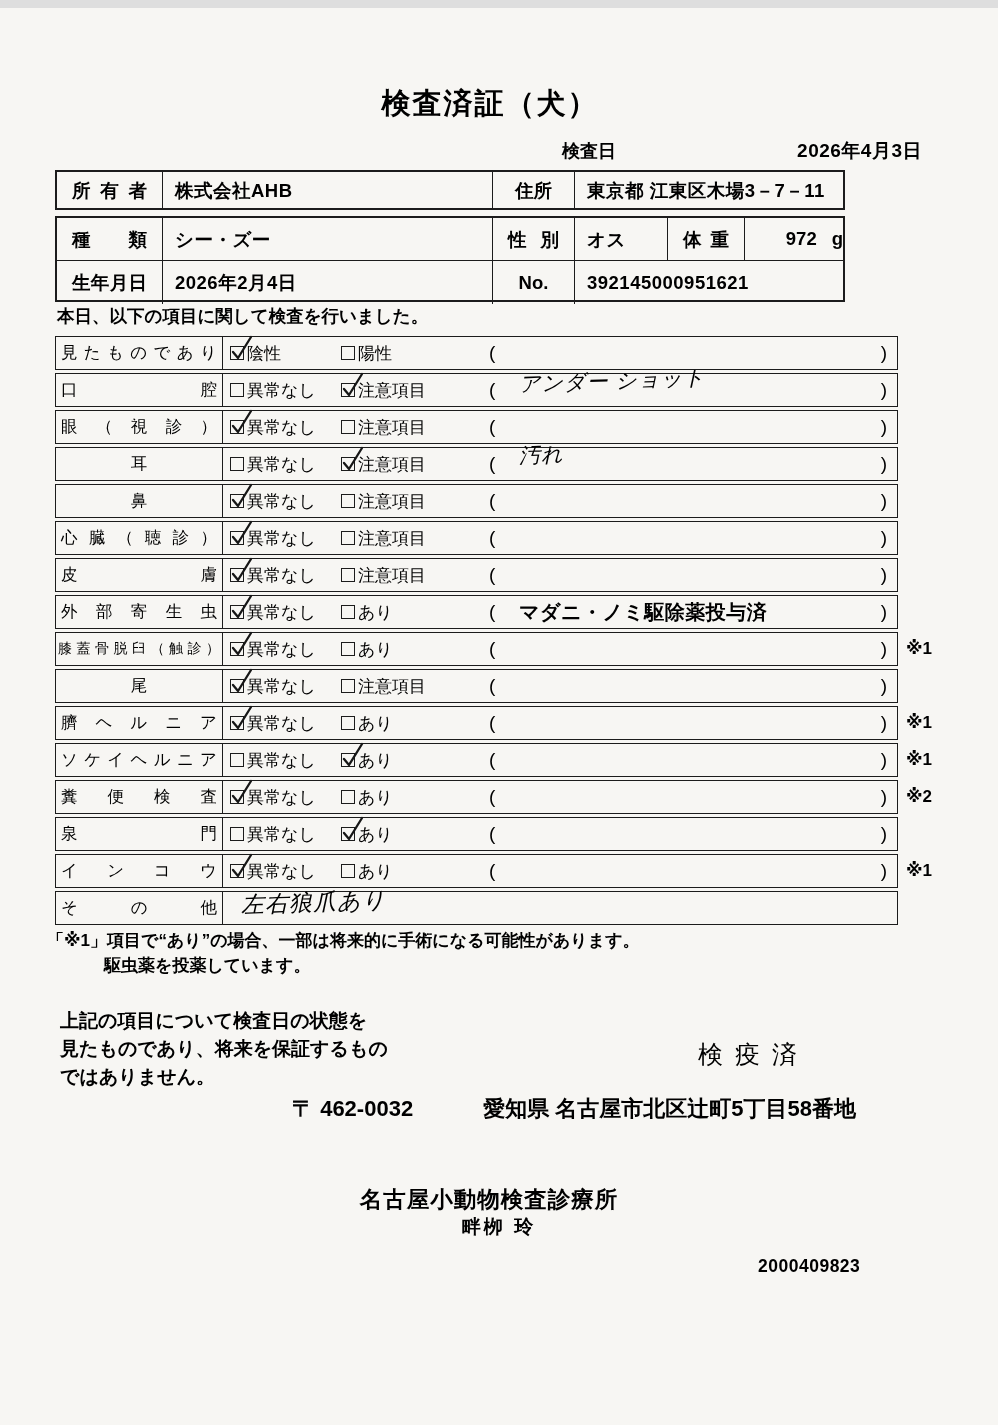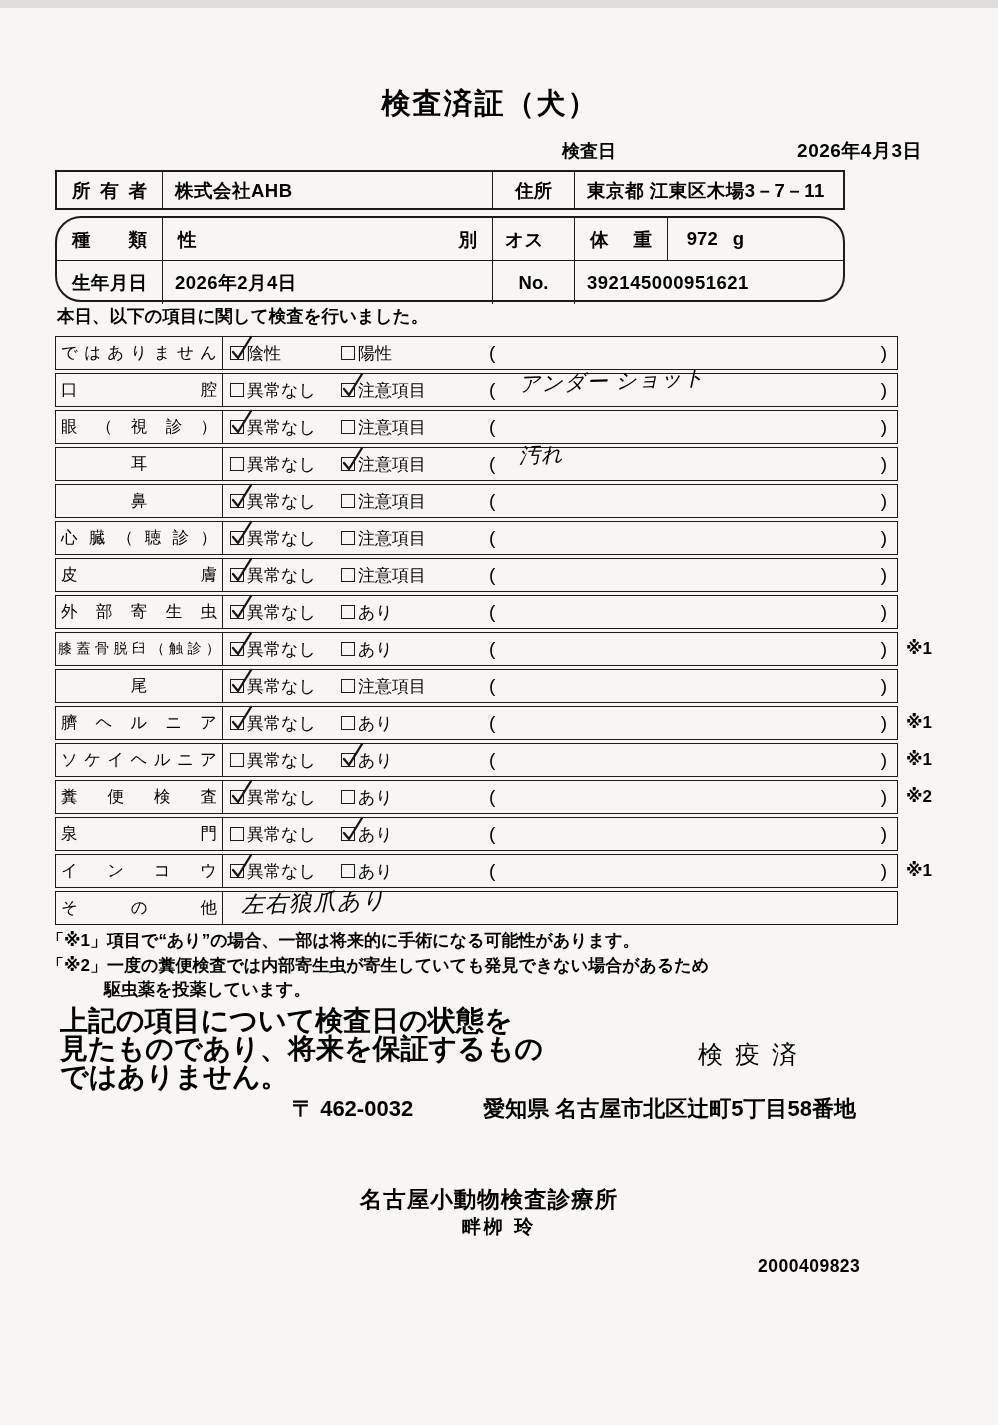--- a/index.html
+++ b/index.html
@@ -11,21 +11,21 @@
   }
   
   .title{position:absolute;top:76px;left:0;right:18px;margin:0;text-align:center;
     font-size:29px;font-weight:600;letter-spacing:2px;}
   .insp-label{position:absolute;top:131px;left:562px;font-size:18px;font-weight:600;}
   .insp-value{position:absolute;top:130px;right:76px;font-size:19px;font-weight:600;letter-spacing:0.5px;}
   
   .tbl{position:absolute;left:55px;width:790px;box-sizing:border-box;
     border:2.2px solid #1c1c1c;background:transparent;}
   .owner-tbl{top:162px;height:40px;display:grid;grid-template-columns:105px 330px 82px 1fr;}
-  .animal-tbl{top:208px;height:86px;border-radius:26px;}
+  .animal-tbl{top:208px;height:86px;}
   .a-row{display:grid;box-sizing:border-box;height:43px;}
   .a-row1{grid-template-columns:105px 330px 82px 93px 77px 1fr;border-bottom:1.6px solid #1c1c1c;}
   .a-row2{grid-template-columns:105px 330px 82px 1fr;}
   .t-cell{box-sizing:border-box;border-left:1.6px solid #1c1c1c;display:flex;align-items:center;
     font-size:18.5px;overflow:hidden;white-space:nowrap;}
   .t-cell.first{border-left:none;}
   .t-lbl{display:block;width:100%;text-align:justify;text-align-last:justify;
     padding:0 15px;box-sizing:border-box;font-weight:600;}
   .t-lbl.ctr{text-align:center;text-align-last:center;}
   .t-val{padding-left:12px;font-weight:600;letter-spacing:0.5px;}
@@ -53,21 +53,21 @@
   .paren-close{right:10px;}
   .note{position:absolute;white-space:nowrap;}
   .note.hand{left:296px;top:-7px;font-size:21px;font-style:italic;transform:rotate(-2deg);letter-spacing:1px;}
   .note.print{left:296px;top:50%;transform:translateY(-50%);font-weight:700;font-size:20px;letter-spacing:0.5px;}
   .no-paren .note.hand{left:18px;top:-5px;font-size:23px;}
   .mark{position:absolute;left:calc(100% + 9px);top:5px;font-size:17px;font-weight:600;white-space:nowrap;}
   
   .footnotes{position:absolute;top:921px;left:47px;font-size:17px;line-height:24.5px;font-weight:600;}
   .footnotes .indent{padding-left:57px;}
   
-  .disclaimer{position:absolute;top:999px;left:60px;font-size:28px;line-height:28px;font-weight:700;}
+  .disclaimer{position:absolute;top:999px;left:60px;font-size:19px;line-height:28px;font-weight:700;}
   .stamp{position:absolute;top:1030px;left:698px;font-size:25px;letter-spacing:12px;font-weight:500;white-space:nowrap;}
   .postal-row{position:absolute;top:1086px;left:150px;right:0;display:flex;justify-content:center;gap:70px;
     font-size:22px;font-weight:700;white-space:nowrap;}
   .tel-row{position:absolute;top:1126px;left:0;right:0;display:flex;justify-content:center;gap:26px;
     font-size:17.5px;font-weight:700;white-space:nowrap;}
   .clinic-name{position:absolute;top:1176px;left:0;right:20px;text-align:center;
     font-size:22.5px;font-weight:600;letter-spacing:1px;}
   .vet-name{position:absolute;top:1206px;left:0;right:20px;text-align:center;
     font-size:19px;font-weight:600;letter-spacing:3px;padding-left:20px;}
   .serial{position:absolute;top:1248px;left:758px;font-size:17.5px;font-weight:600;letter-spacing:0.5px;}
@@ -96,20 +96,23 @@
         <span class="t-val">東京都 江東区木場3－7－11</span>
       </div>
   </div>
 
   <div class="tbl animal-tbl">
     <div class="a-row a-row1">
       <div class="t-cell first">
           <span class="t-lbl">種類</span>
         </div>
       <div class="t-cell">
+          <span class="t-val">シー・ズー</span>
+        </div>
+      <div class="t-cell">
           <span class="t-lbl">性別</span>
         </div>
       <div class="t-cell">
           <span class="t-val">オス</span>
         </div>
       <div class="t-cell">
           <span class="t-lbl">体重</span>
         </div>
       <div class="t-cell weight-val">
         <span>972</span>
@@ -129,21 +132,21 @@
       <div class="t-cell">
           <span class="t-val">392145000951621</span>
         </div>
     </div>
   </div>
 
   <div class="intro">本日、以下の項目に関して検査を行いました。</div>
 
   <div class="checklist">
       <div class="chk-row">
-        <div class="chk-label justify">ではありません</div>
+        <div class="chk-label justify">見たものであり</div>
         <div class="chk-content">
           <span class="opt opt0">
             <span class="checkbox checked">
               <svg viewBox="0 0 24 26">
                 <path d="M4 16 L9 22 L22 1" fill="none" stroke="#161616" stroke-width="2.3" stroke-linecap="round" stroke-linejoin="round"></path>
               </svg>
             </span>
             <span class="opt-label">陰性</span>
           </span>
           <span class="opt opt1">
@@ -280,20 +283,21 @@
               </svg>
             </span>
             <span class="opt-label">異常なし</span>
           </span>
           <span class="opt opt1">
             <span class="checkbox"></span>
             <span class="opt-label">あり</span>
           </span>
           <span class="paren paren-open">(</span>
           <span class="paren paren-close">)</span>
+          <span class="note print">マダニ・ノミ駆除薬投与済</span>
         </div>
       </div>
       <div class="chk-row">
         <div class="chk-label justify small">膝蓋骨脱臼（触診）</div>
         <div class="chk-content">
           <span class="opt opt0">
             <span class="checkbox checked">
               <svg viewBox="0 0 24 26">
                 <path d="M4 16 L9 22 L22 1" fill="none" stroke="#161616" stroke-width="2.3" stroke-linecap="round" stroke-linejoin="round"></path>
               </svg>
@@ -430,21 +434,20 @@
       <div class="chk-row no-paren">
         <div class="chk-label justify">その他</div>
         <div class="chk-content">
           <span class="note hand">左右狼爪あり</span>
         </div>
       </div>
     </div>
 
   <div class="footnotes">
     <div>「※1」項目で“あり”の場合、一部は将来的に手術になる可能性があります。</div>
-    <div>「※2」一度の糞便検査では内部寄生虫が寄生していても発見できない場合があるため</div>
     <div class="indent">駆虫薬を投薬しています。</div>
   </div>
 
   <div class="disclaimer">
     <div>上記の項目について検査日の状態を</div>
     <div>見たものであり、将来を保証するもの</div>
     <div>ではありません。</div>
   </div>
 
   <div class="stamp">検疫済</div>

